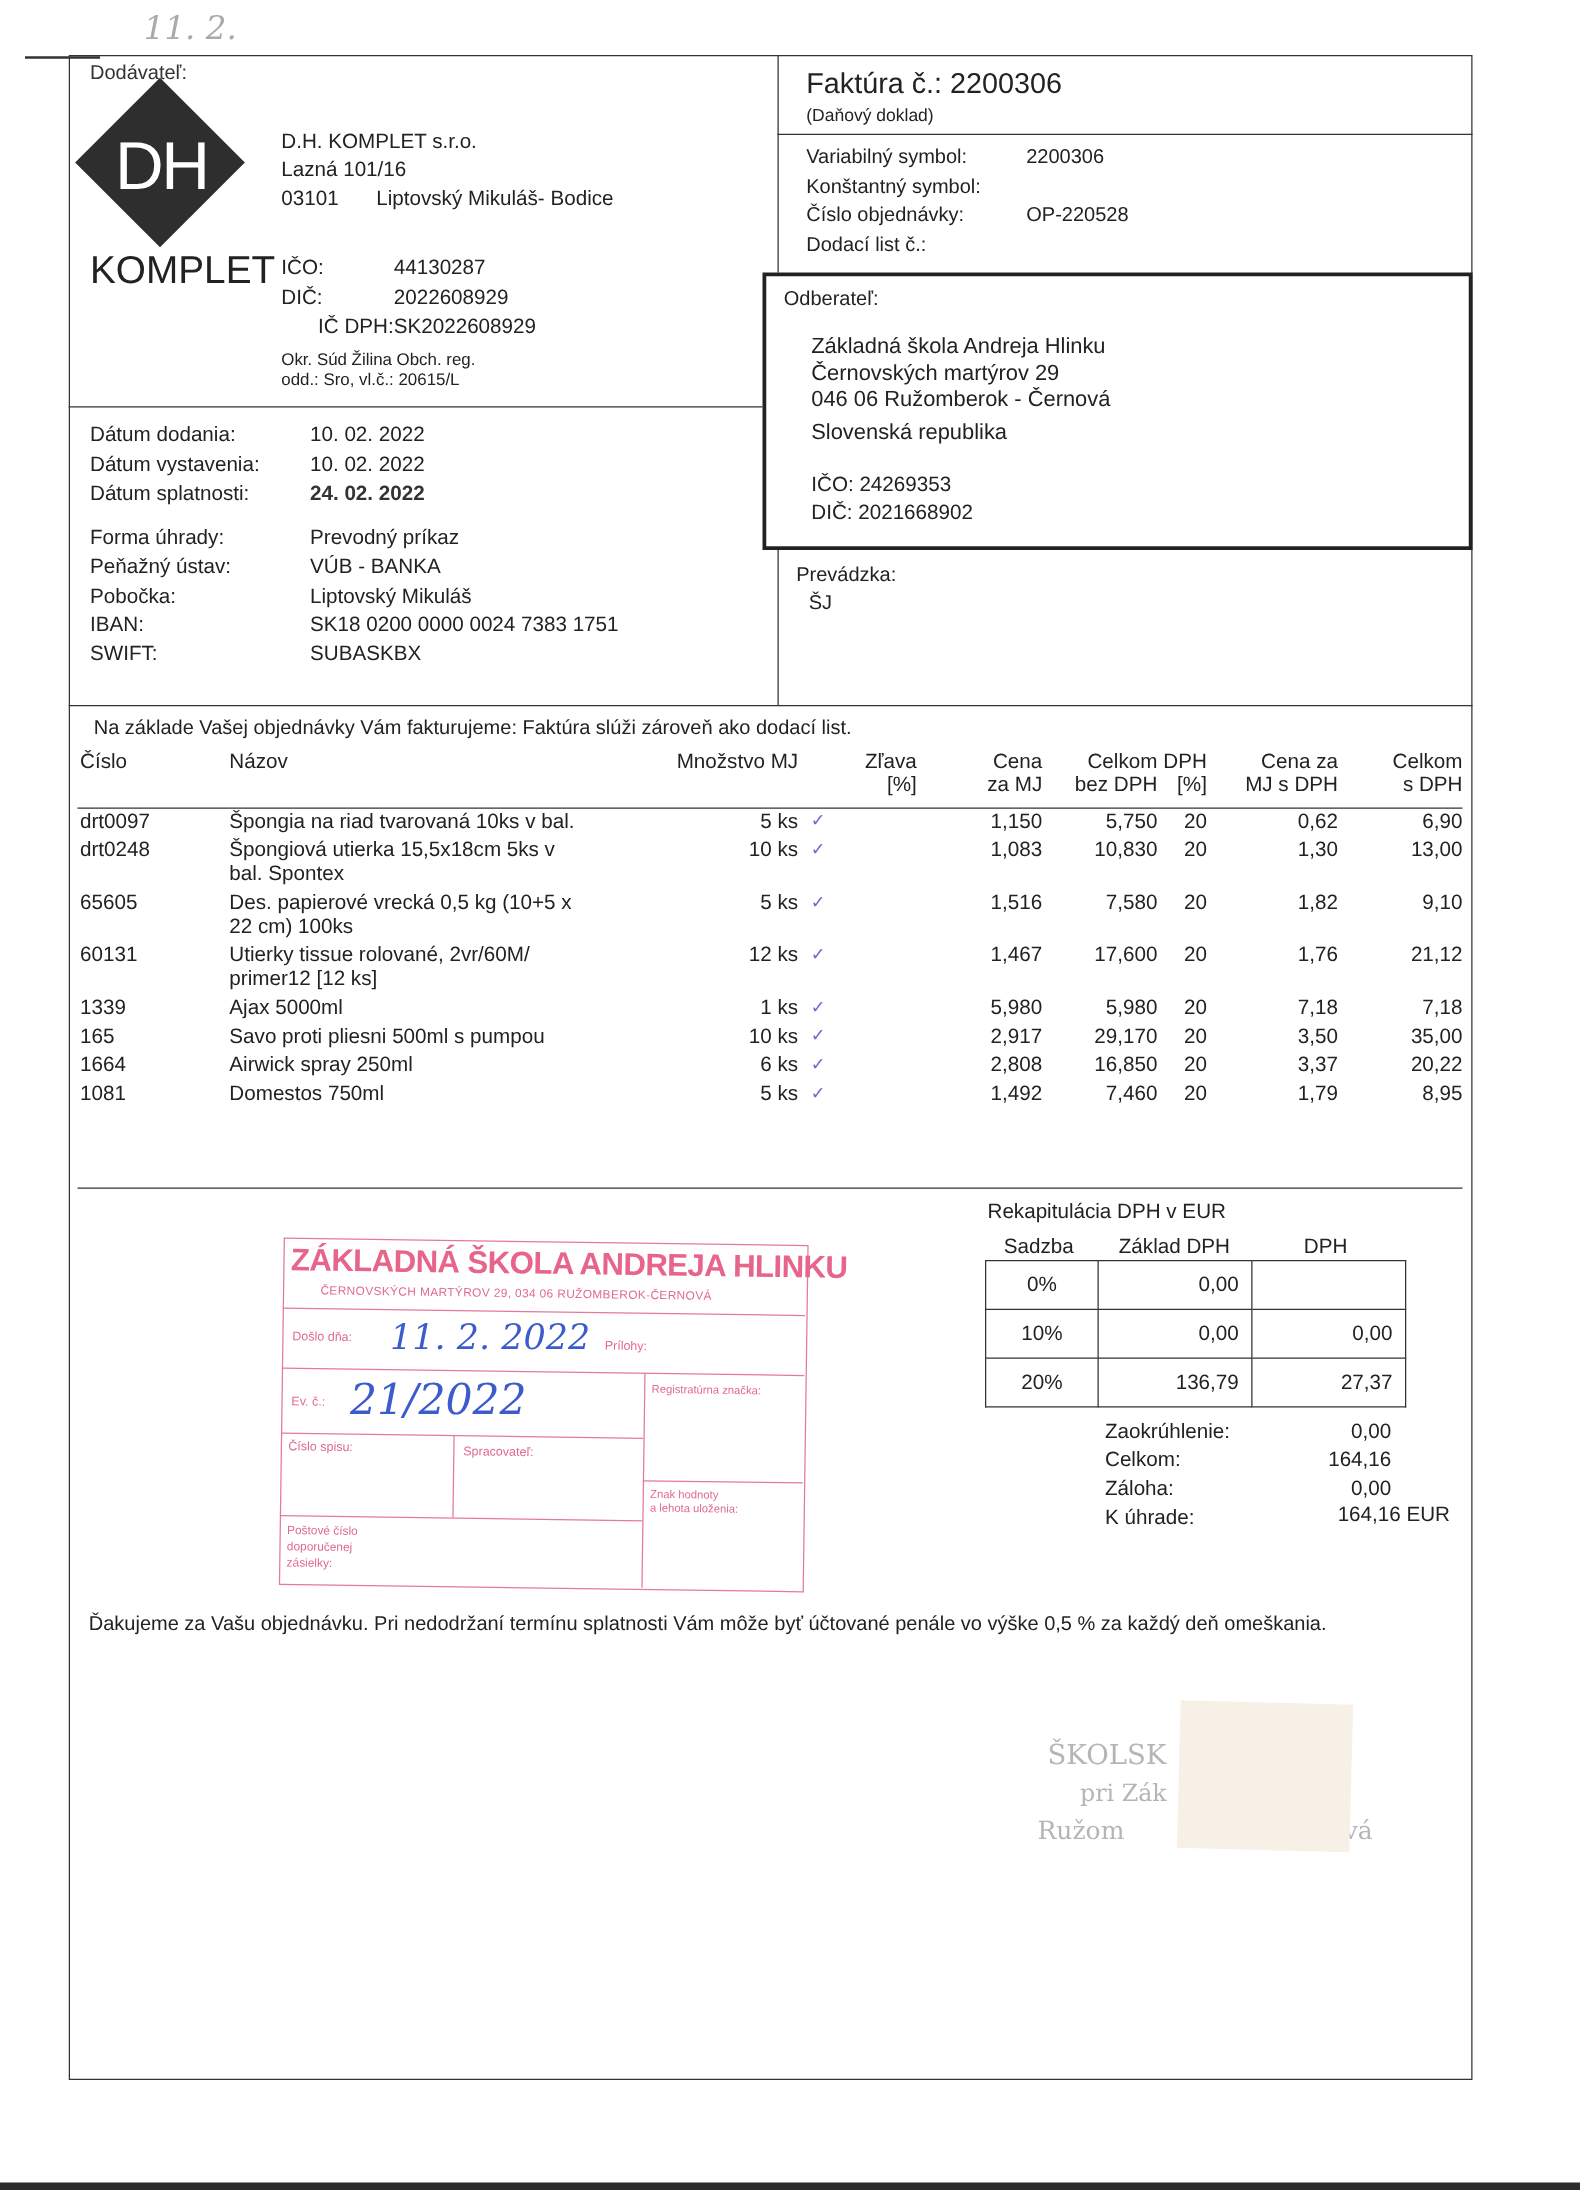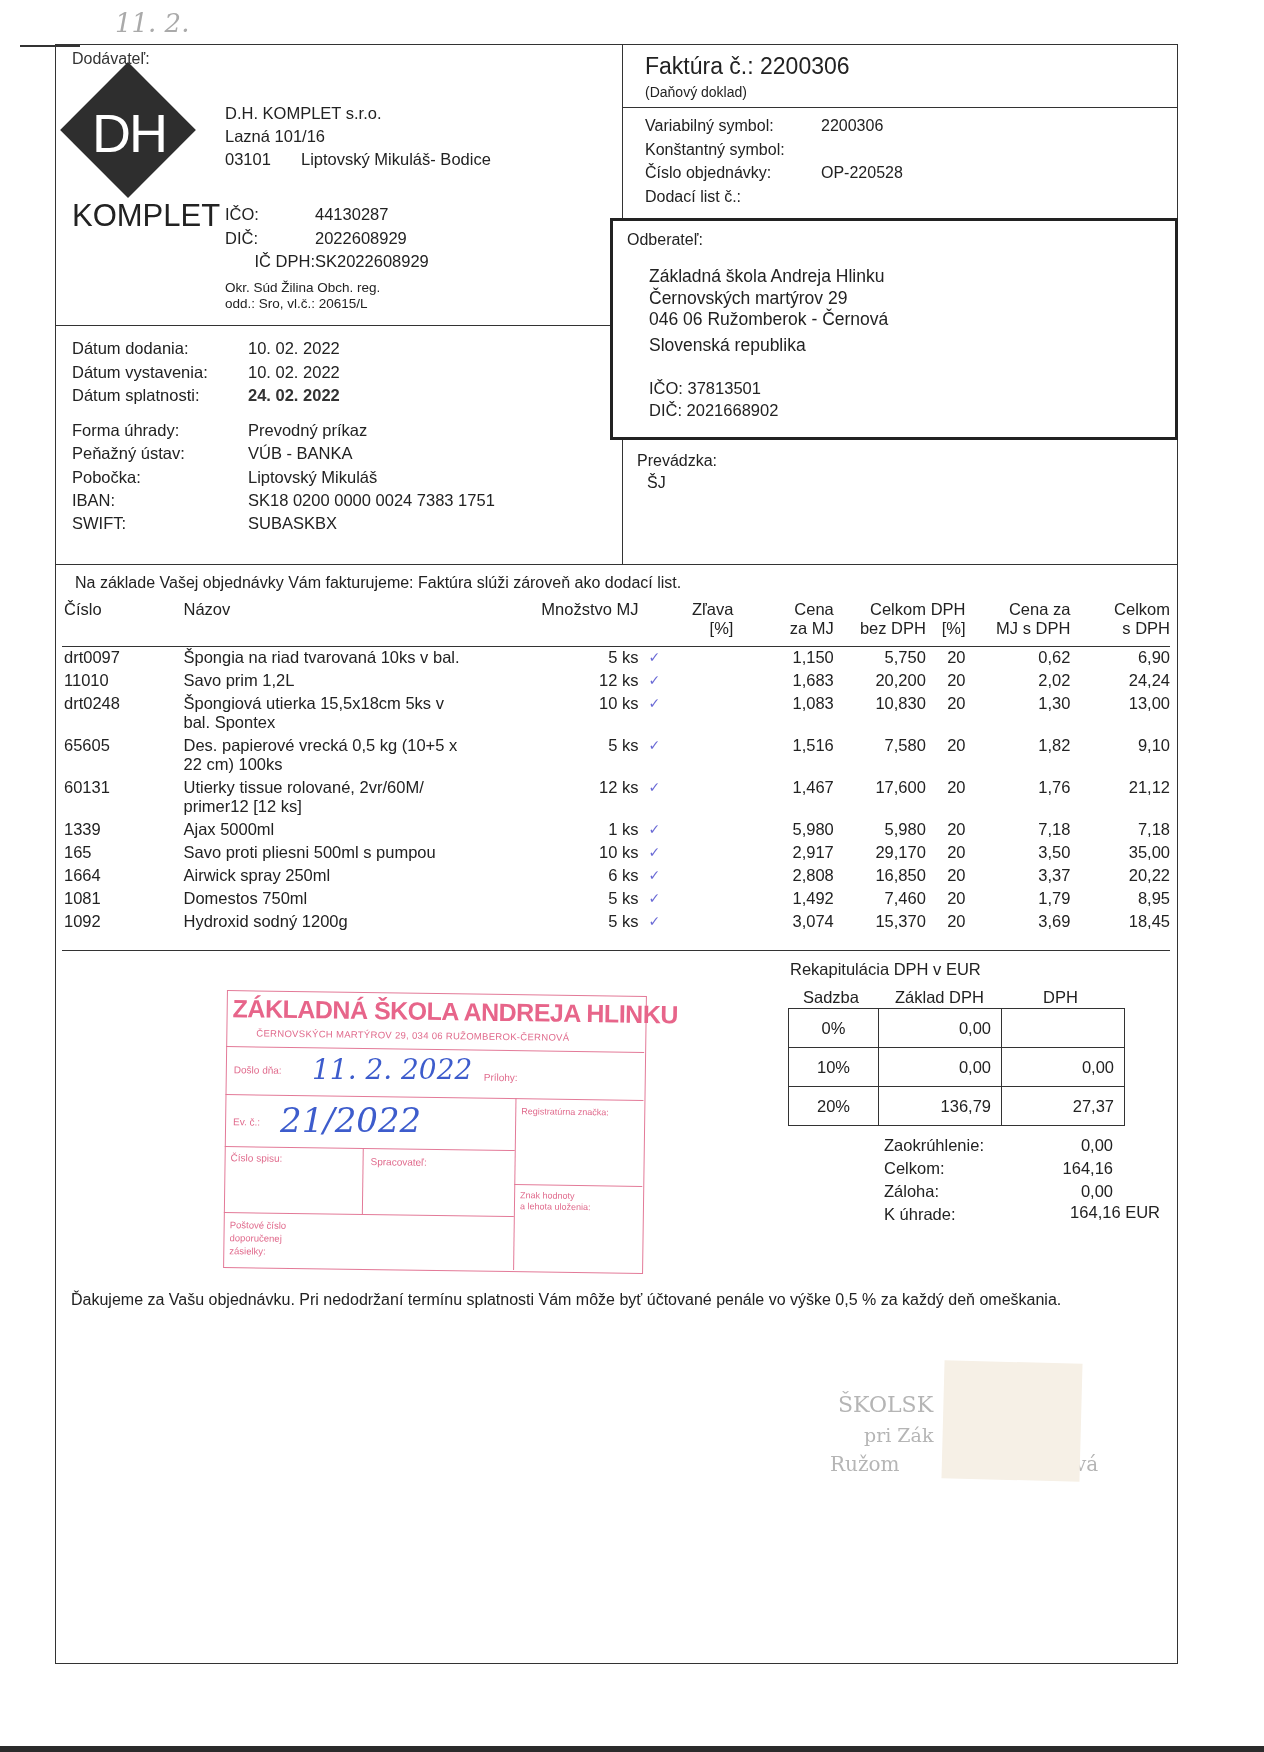--- a/index.html
+++ b/index.html
@@ -102,21 +102,21 @@
 
 <div class="buyer-box">
   <div class="abs" style="left:14px;top:10px;font-size:16px;">Odberateľ:</div>
   <div class="abs" style="left:36px;top:45px;font-size:17.5px;line-height:21.5px;">
     <div>Základná škola Andreja Hlinku</div>
     <div>Černovských martýrov 29</div>
     <div>046 06  Ružomberok - Černová</div>
     <div style="margin-top:4px;">Slovenská republika</div>
   </div>
   <div class="abs" style="left:36px;top:156px;font-size:16.5px;line-height:22px;">
-    <div>IČO: 37813501</div>
+    <div>IČO: 24269353</div>
     <div>DIČ: 2021668902</div>
   </div>
 </div>
 
 <div class="abs" style="left:637px;top:452px;font-size:16px;">Prevádzka:</div>
 <div class="abs" style="left:647px;top:474px;font-size:16px;">ŠJ</div>
 
 <div class="abs" style="left:72px;top:337px;font-size:16.5px;line-height:23.5px;">
   <div style="display:flex;">
       <span style="width:176px;">Dátum dodania:</span>
@@ -209,34 +209,20 @@
         </td>
         <td class="r">5 ks</td>
         <td class="check">✓</td>
         <td class="r"></td>
         <td class="r">1,150</td>
         <td class="r">5,750</td>
         <td class="r">20</td>
         <td class="r">0,62</td>
         <td class="r">6,90</td>
       </tr>
-      <tr style="height: 23px;">
-        <td>11010</td>
-        <td style="padding-left: 6px;">
-          <div>Savo prim 1,2L</div>
-        </td>
-        <td class="r">12 ks</td>
-        <td class="check">✓</td>
-        <td class="r"></td>
-        <td class="r">1,683</td>
-        <td class="r">20,200</td>
-        <td class="r">20</td>
-        <td class="r">2,02</td>
-        <td class="r">24,24</td>
-      </tr>
       <tr style="height: 42px;">
         <td>drt0248</td>
         <td style="padding-left: 6px;">
           <div>Špongiová utierka 15,5x18cm 5ks v</div>
           <div>bal. Spontex</div>
         </td>
         <td class="r">10 ks</td>
         <td class="check">✓</td>
         <td class="r"></td>
         <td class="r">1,083</td>
@@ -323,34 +309,20 @@
           <div>Domestos 750ml</div>
         </td>
         <td class="r">5 ks</td>
         <td class="check">✓</td>
         <td class="r"></td>
         <td class="r">1,492</td>
         <td class="r">7,460</td>
         <td class="r">20</td>
         <td class="r">1,79</td>
         <td class="r">8,95</td>
-      </tr>
-      <tr style="height: 23px;">
-        <td>1092</td>
-        <td style="padding-left: 6px;">
-          <div>Hydroxid sodný 1200g</div>
-        </td>
-        <td class="r">5 ks</td>
-        <td class="check">✓</td>
-        <td class="r"></td>
-        <td class="r">3,074</td>
-        <td class="r">15,370</td>
-        <td class="r">20</td>
-        <td class="r">3,69</td>
-        <td class="r">18,45</td>
       </tr>
     </tbody>
 </table>
 <div class="hline" style="left:62px;top:646px;width:1108px;"></div>
 <div class="hline" style="left:62px;top:950px;width:1108px;"></div>
 
 <div class="abs" style="left:790px;top:960px;font-size:16.5px;">Rekapitulácia DPH v EUR</div>
 <div class="abs" style="left:803px;top:988px;font-size:16.5px;">Sadzba</div>
 <div class="abs" style="left:895px;top:988px;font-size:16.5px;">Základ DPH</div>
 <div class="abs" style="left:1043px;top:988px;font-size:16.5px;">DPH</div>

